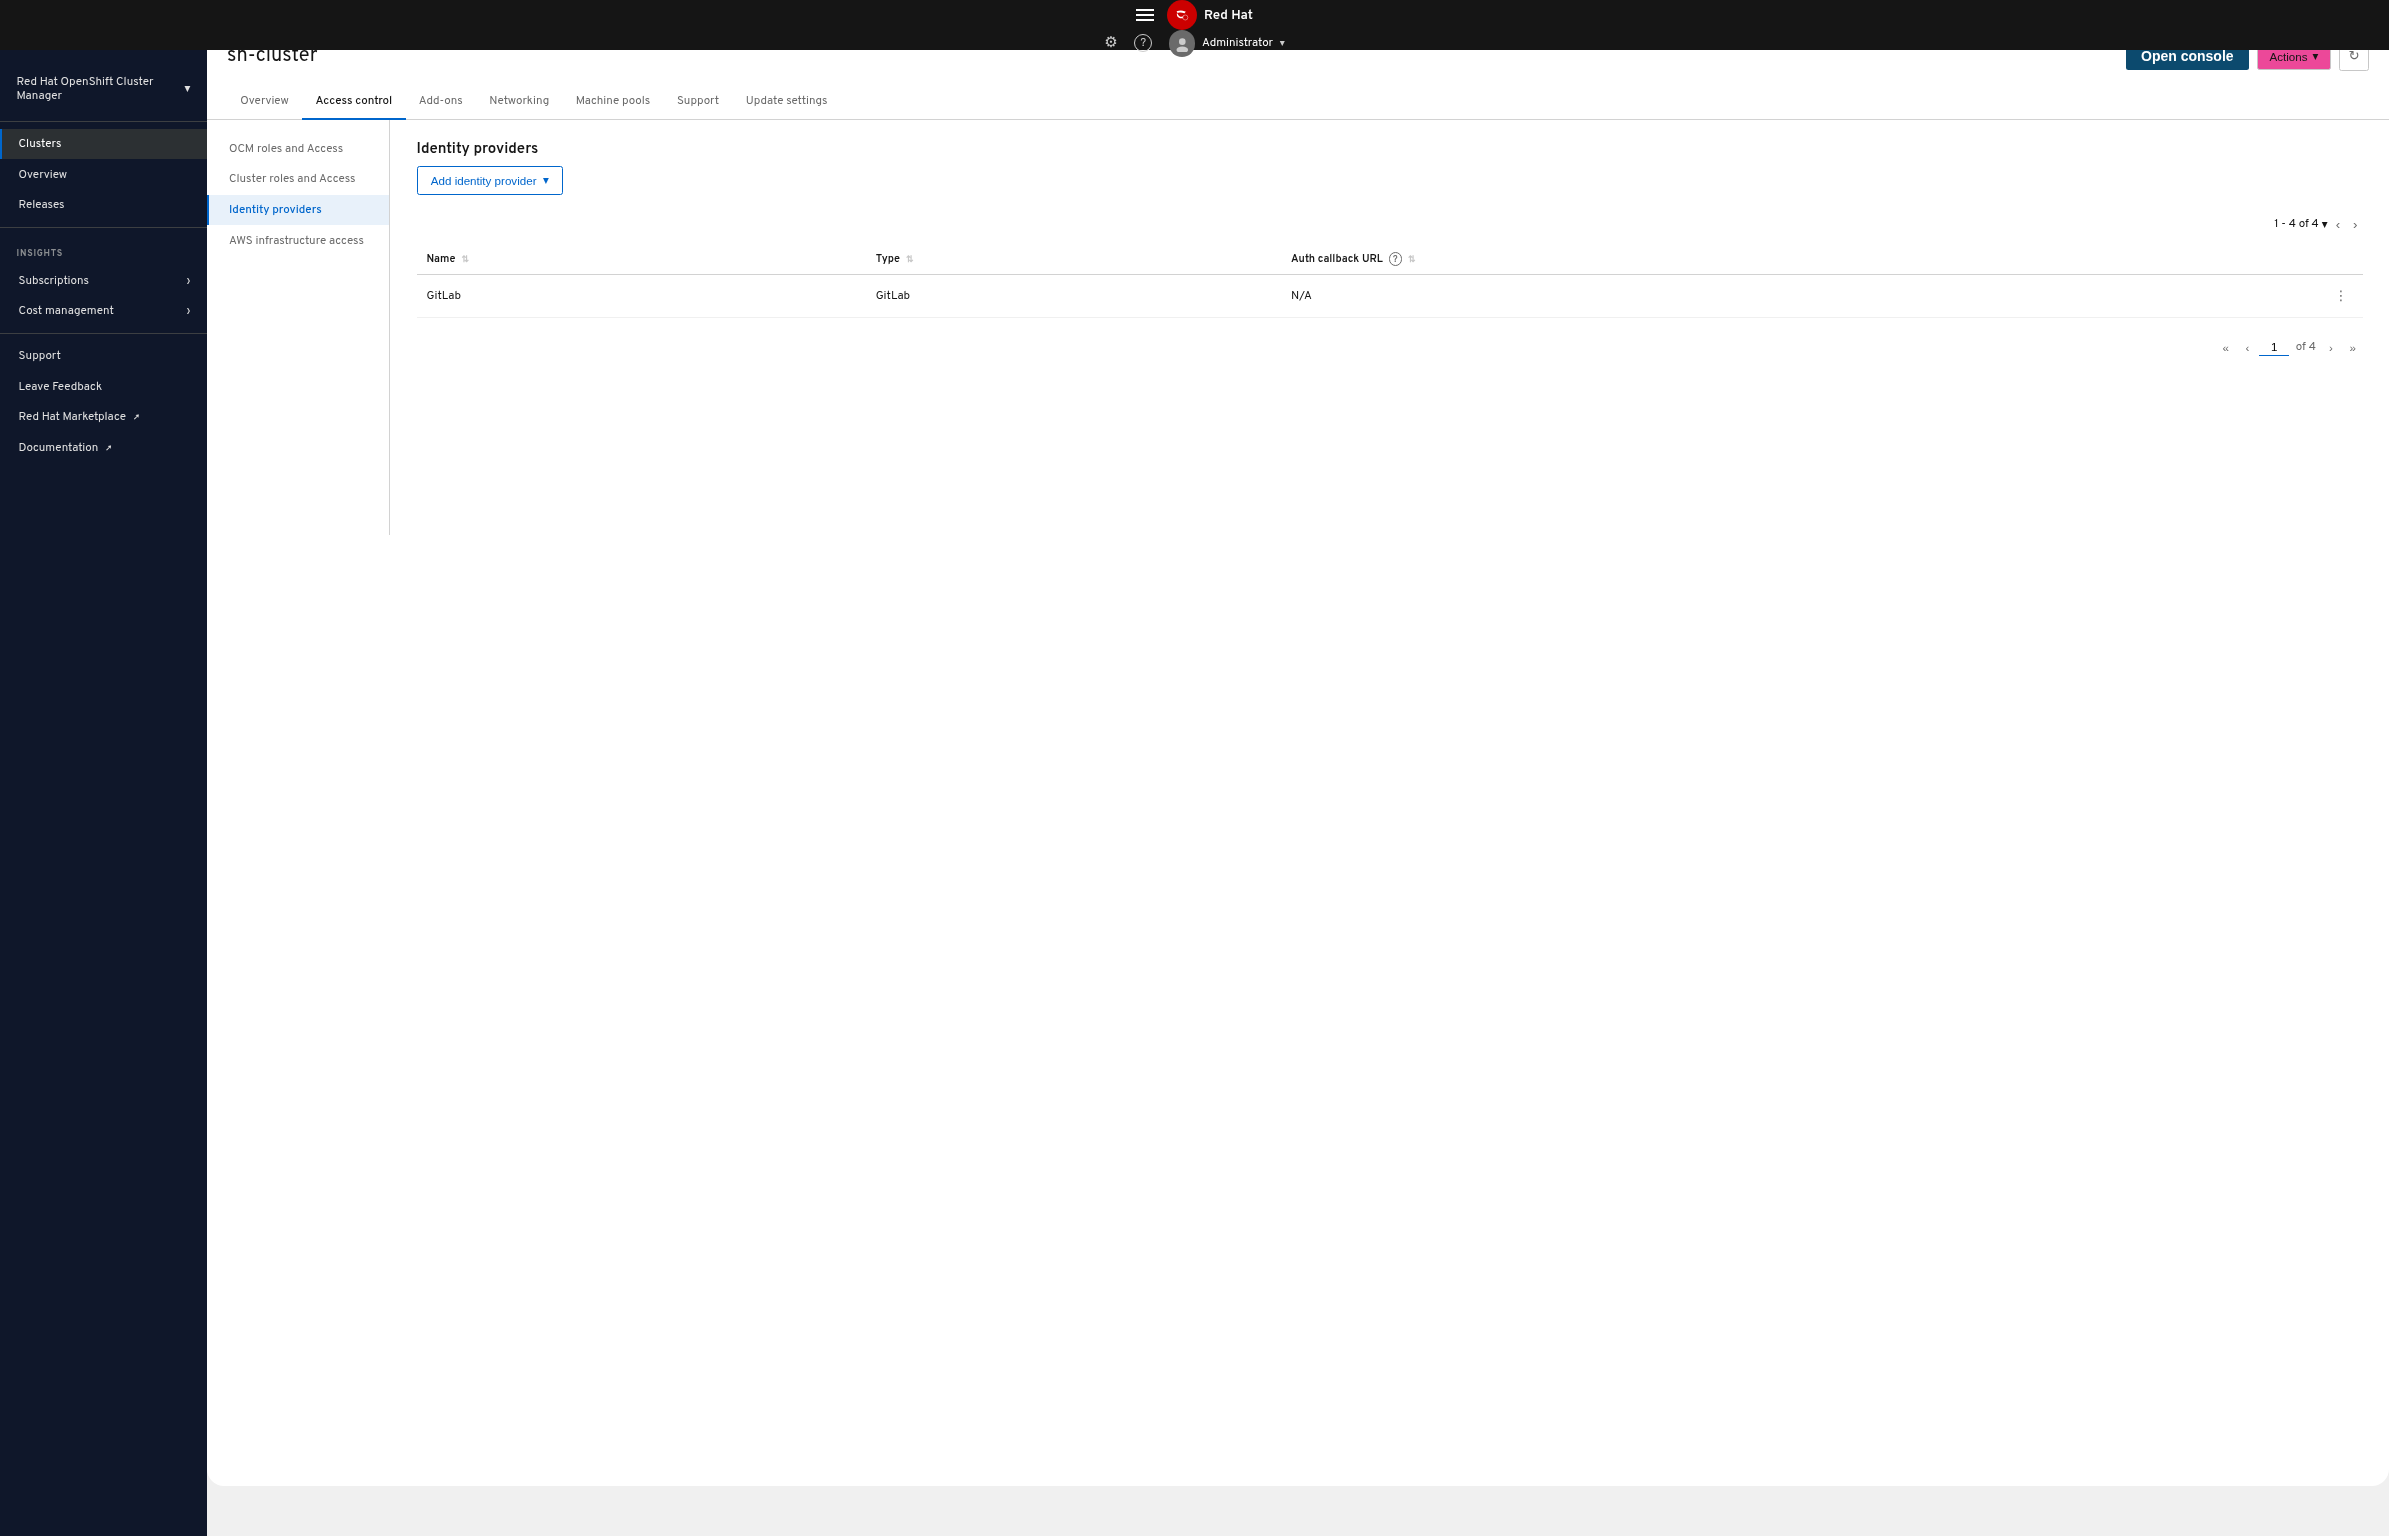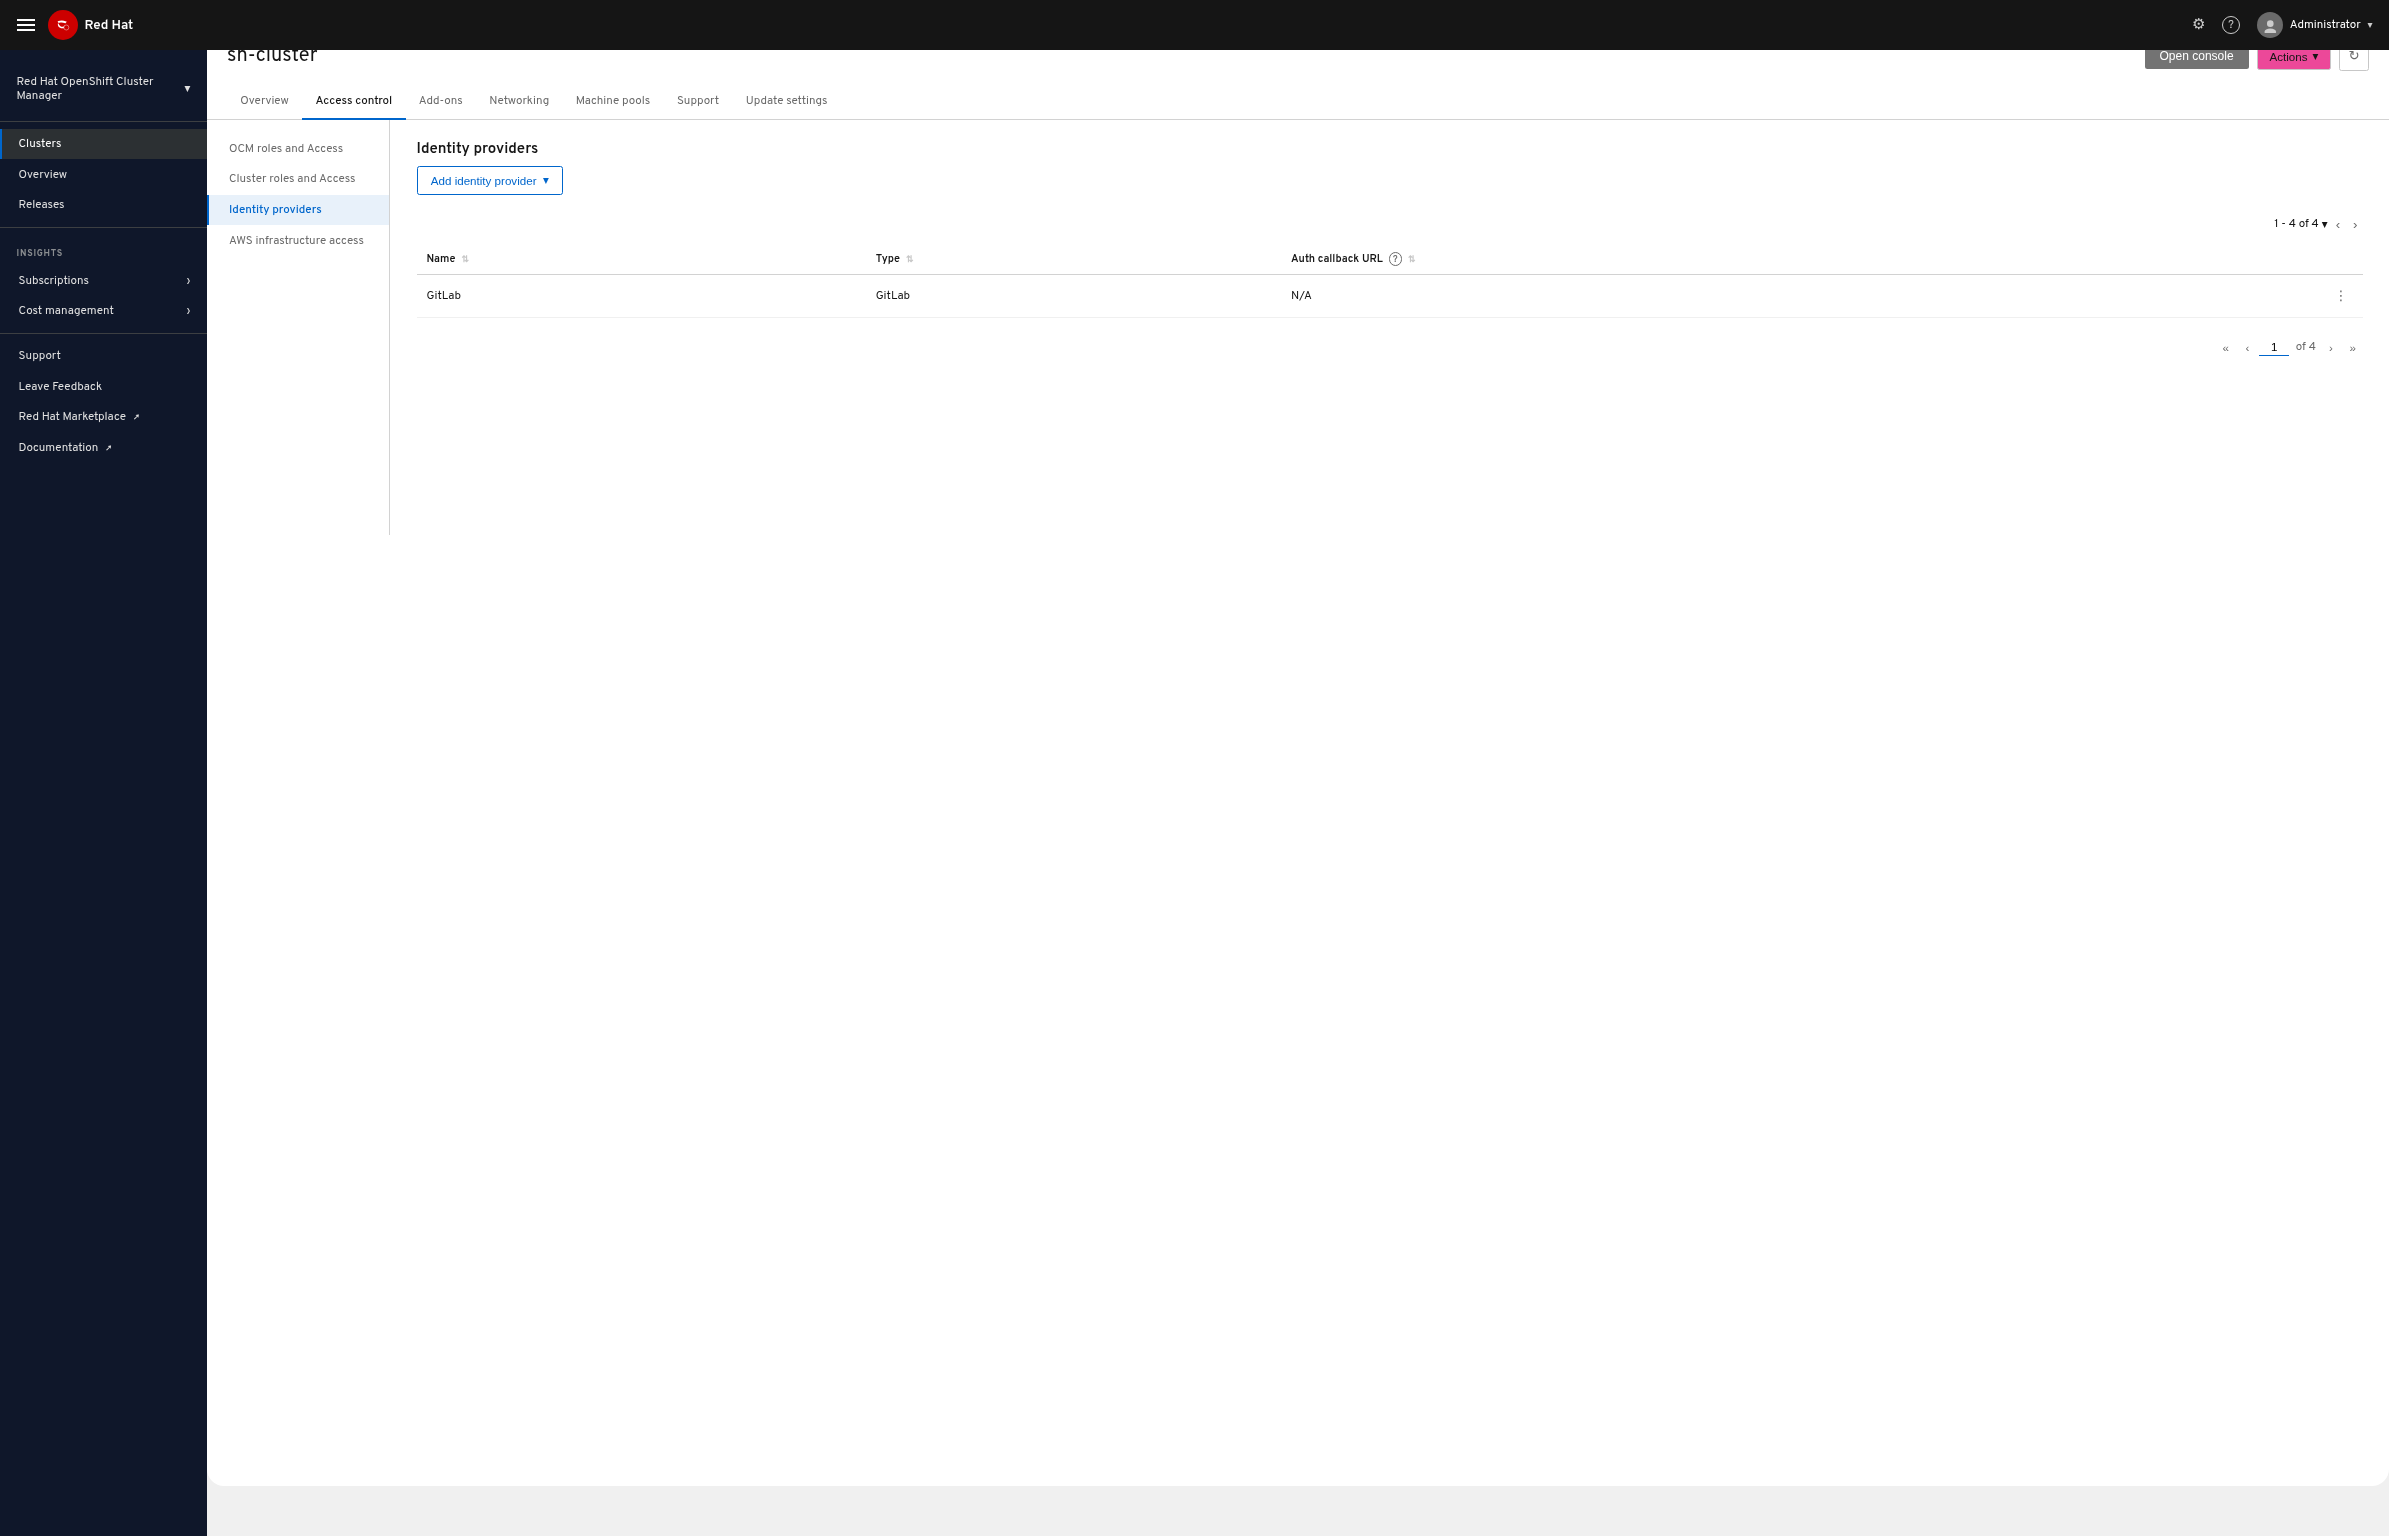--- a/index.html
+++ b/index.html
@@ -9,20 +9,21 @@
     .top-nav {
       background: #151515;
       height: 50px;
       display: flex;
       align-items: center;
       padding: 0 16.6px;
       justify-content: space-between;
       position: fixed;
       top: 0; left: 0; right: 0;
       z-index: 100;
+      flex-direction: column;
     }
     .top-nav-left { display: flex; align-items: center; gap: 13.3px; }
     .hamburger { color: #fff; cursor: pointer; font-size: 15px; display: flex; flex-direction: column; gap: 3.3px; }
     .hamburger span { display: block; width: 18px; height: 1.7px; background: #fff; }
     .logo { display: flex; align-items: center; gap: 6.6px; }
     .logo-text { color: #fff; font-size: 13.3px; font-weight: 600; }
     .top-nav-right { display: flex; align-items: center; gap: 16.6px; }
     .nav-icon { color: #ccc; cursor: pointer; font-size: 15px; }
     .user-menu { display: flex; align-items: center; gap: 6.6px; color: #fff; cursor: pointer; }
     .user-avatar { width: 26.5px; height: 26.5px; border-radius: 50%; background: #6a6a6a; display: flex; align-items: center; justify-content: center; color: #ccc; font-size: 13.3px; }
@@ -107,28 +108,28 @@
     
     .page-header {
       padding: 6.6px 20px 13.3px;
       display: flex;
       align-items: center;
       justify-content: space-between;
     }
     .page-title { font-size: 20px; font-weight: 400; color: #151515; }
     .header-actions { display: flex; align-items: center; gap: 8.3px; }
     .btn-primary {
-      background: #737373;
+      background: #0c4a6e;
       color: #fff;
       border: none;
       padding: 6.6px 15px;
       border-radius: 2.5px;
       cursor: pointer;
-      font-size: 12px;
-      font-weight: 400;
+      font-size: 14px;
+      font-weight: 700;
     }
     .btn-secondary {
       background: #ec4899;
       color: #151515;
       border: 0.8px solid #c7c7c7;
       padding: 6.6px 11.6px;
       border-radius: 2.5px;
       cursor: pointer;
       font-size: 11.6px;
       display: flex;

